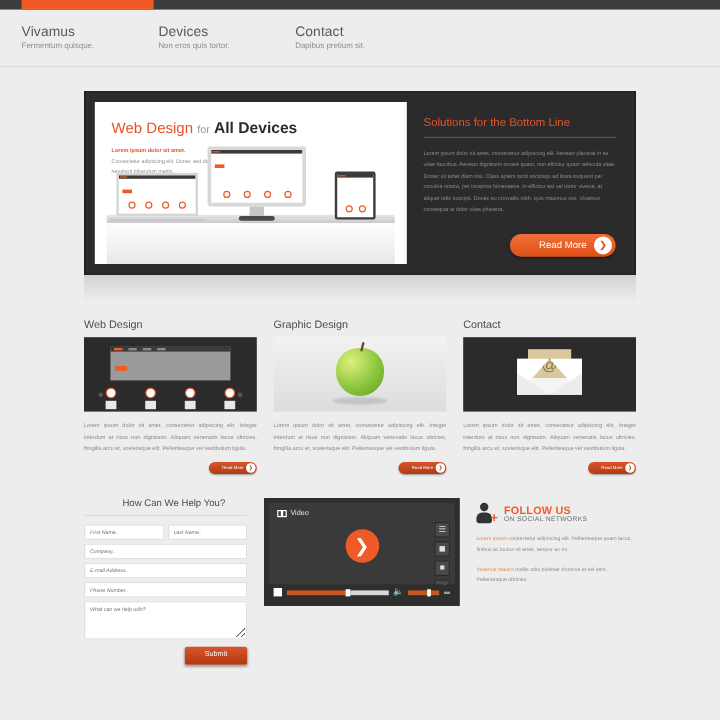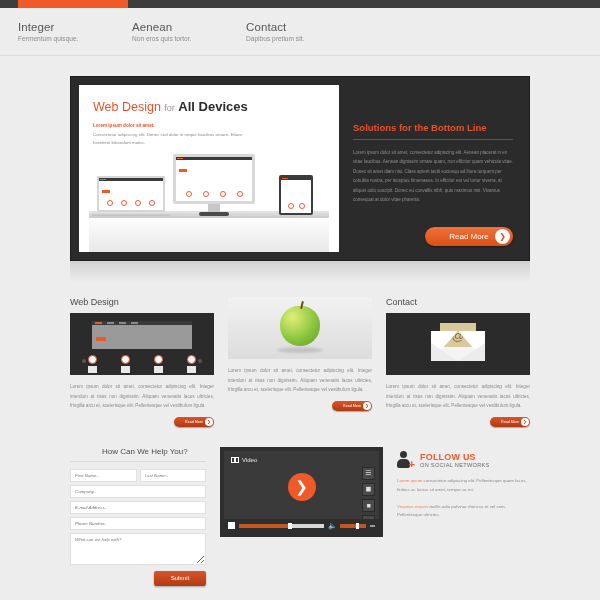--- a/index.html
+++ b/index.html
@@ -22,21 +22,21 @@
   .nav-title { font-size:11.5px; color:#58585a; letter-spacing:.1px; }
   .nav-item.active .nav-title { color:#e8522a; }
   .nav-sub { font-size:6.6px; color:#8d8d8d; margin-top:2px; }
 
   
   .page { padding:0 70px; }
 
   
   .hero-wrap { position:relative; margin-top:20px; }
   .hero {
-    height:185px; background:#2b2b2b; display:flex;
+    height:153px; background:#2b2b2b; display:flex;
     border:1px solid #1d1d1d; position:relative; overflow:hidden;
   }
   .hero-left { width:260px; background:#fff; margin:8px 0 8px 8px; position:relative; overflow:hidden; }
   .hero-h1 { margin:14px 0 0 14px; font-size:12.5px; color:#e8522a; font-weight:400; }
   .hero-h1 b { color:#2b2b2b; font-weight:bold; font-size:13px; }
   .hero-h1 .sm { font-size:9px; color:#9a9a9a; }
   .hero-lead { margin:8px 0 0 14px; font-size:4.6px; color:#e8522a; font-weight:bold; line-height:1.7; }
   .hero-sub { margin:1px 0 0 14px; font-size:4.4px; color:#8b8b8b; line-height:1.75; width:150px; }
 
   
@@ -58,21 +58,21 @@
 
   .monitor { position:absolute; left:calc(50% - 36px); bottom:36px; width:82px; }
   .monitor .mini-screen { height:50px; border-width:3px; border-color:#d8d8d8; background:#fff; border-radius:2px; }
   .monitor-neck { width:12px; height:8px; margin:0 auto; background:#c7c7c7; }
   .monitor-foot { width:30px; height:4px; margin:0 auto; background:#4a4a4a; border-radius:2px; }
 
   .tablet { position:absolute; right:26px; bottom:37px; width:34px; }
   .tablet .mini-screen { height:40px; border-width:2px; border-color:#3c3c3c; background:#fff; border-radius:2px; }
 
   .hero-right { flex:1; padding:20px 16px 0 14px; position:relative; }
-  .hero-h2 { font-size:9.5px; color:#dcdcdc; font-weight:700;margin-top:25px; }
+  .hero-h2 { font-size:9.5px; color:#dcdcdc; font-weight:400; }
   .hero-h2 span { color:#e8522a; }
   .hero-rule { height:1px; background:#575757; margin:6px 0 8px 0; }
   .hero-p { font-size:4.5px; color:#8d8d8d; line-height:2.1; }
   .btn-readmore {
     position:absolute; right:16px; bottom:14px; width:88px; height:19px;
     background:linear-gradient(#f2703a,#dd4f16); border-radius:10px;
     display:flex; align-items:center; justify-content:center; color:#fff;
     font-size:8px; box-shadow:0 1px 2px rgba(0,0,0,.4);
   }
   .btn-readmore .circ {
@@ -182,25 +182,25 @@
 </style>
 </head>
 <body>
 
 <div class="topbar">
   <div class="topbar-accent"></div>
 </div>
 
 <nav class="nav">
   <div class="nav-item">
-    <div class="nav-title">Integer</div>
+    <div class="nav-title">Vivamus</div>
     <div class="nav-sub">Fermentum quisque.</div>
   </div>
   <div class="nav-item">
-    <div class="nav-title">Aenean</div>
+    <div class="nav-title">Devices</div>
     <div class="nav-sub">Non eros quis tortor.</div>
   </div>
   <div class="nav-item">
     <div class="nav-title">Contact</div>
     <div class="nav-sub">Dapibus pretium sit.</div>
   </div>
 </nav>
 
 <div class="page">
 
@@ -312,20 +312,21 @@
         </div>
       </div>
       <div class="col-p">Lorem ipsum dolor sit amet, consectetur adipiscing elit. Integer interdum at risus non dignissim. Aliquam venenatis lacus ultricies, fringilla arcu et, scelerisque elit. Pellentesque vel vestibulum ligula.</div>
       <div class="btn-small">
         <span>Read More</span>
         <span class="circ">❯</span>
       </div>
     </div>
 
     <div class="col">
+      <div class="col-title">Graphic Design</div>
       <div class="col-img light">
         <div class="apple-shadow"></div>
         <div class="apple"></div>
       </div>
       <div class="col-p">Lorem ipsum dolor sit amet, consectetur adipiscing elit. Integer interdum at risus non dignissim. Aliquam venenatis lacus ultricies, fringilla arcu et, scelerisque elit. Pellentesque vel vestibulum ligula.</div>
       <div class="btn-small">
         <span>Read More</span>
         <span class="circ">❯</span>
       </div>
     </div>

